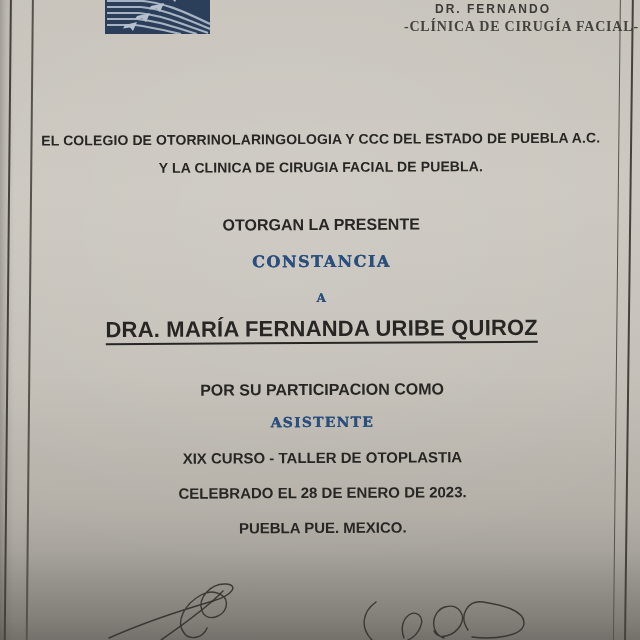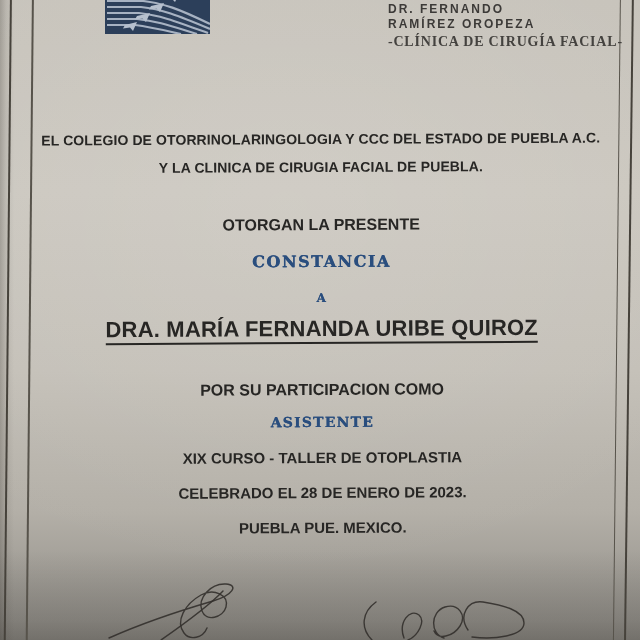--- a/index.html
+++ b/index.html
@@ -22,21 +22,21 @@
 
   .border-line { position:absolute; top:-12px; bottom:-12px; transform-origin:top center; }
   .bl-left-outer  { left:10px;  width:2px;   background:#46423b; transform:rotate(0.55deg); }
   .bl-left-inner  { left:32px;  width:1.5px; background:#57534b; transform:rotate(0.55deg); }
   .bl-right-inner { left:620px; width:1.4px; background:#57534b; transform:rotate(0.62deg); }
   .bl-right-outer { left:632px; width:2px;   background:#46423b; transform:rotate(0.70deg); }
 
   .logo { position:absolute; left:105px; top:-6px; width:105px; height:40px; }
 
   .clinic-head {
-    position:absolute; left:388px; top:2px; width:178px; 
+    position:absolute; left:404px; top:2px; width:178px; text-align:center;
     color:#3c3a38;
   }
   .clinic-head .l1, .clinic-head .l2 {
     font-size:12px; font-weight:bold; letter-spacing:2px; line-height:1.25;
     white-space:nowrap;
   }
   .clinic-head .l3 {
     font-family:"Liberation Serif", serif;
     font-size:14px; font-weight:bold; letter-spacing:0.8px; margin-top:2px;
     white-space:nowrap; color:#44423f;
@@ -96,21 +96,20 @@
     <g fill="#b6c0ce">
       <path d="M 62 2 l 12 -2 -4 8 -3 -3 -7 1 z"></path>
       <path d="M 46 12 l 13 -3 -4 9 -3.5 -3.5 -7.5 1 z"></path>
       <path d="M 32 22 l 13 -3 -4 9 -3.5 -3.5 -7.5 1 z"></path>
       <path d="M 20 31 l 12 -3 -4 9 -3 -3.5 -7 1 z"></path>
     </g>
   </svg>
 
   <div class="clinic-head">
     <div class="l1">DR. FERNANDO</div>
-    <div class="l2">RAMÍREZ OROPEZA</div>
     <div class="l3">-CLÍNICA DE CIRUGÍA FACIAL-</div>
   </div>
 
   <div class="content">
     <div class="line issuer issuer1">EL COLEGIO DE OTORRINOLARINGOLOGIA Y CCC DEL ESTADO DE PUEBLA A.C.</div>
     <div class="line issuer issuer2">Y LA CLINICA DE CIRUGIA FACIAL DE PUEBLA.</div>
     <div class="line grant">OTORGAN LA PRESENTE</div>
     <div class="line fancy constancia">CONSTANCIA</div>
     <div class="line fancy to-label">A</div>
     <div class="line name-wrap"><span>DRA. MARÍA FERNANDA URIBE QUIROZ</span></div>

